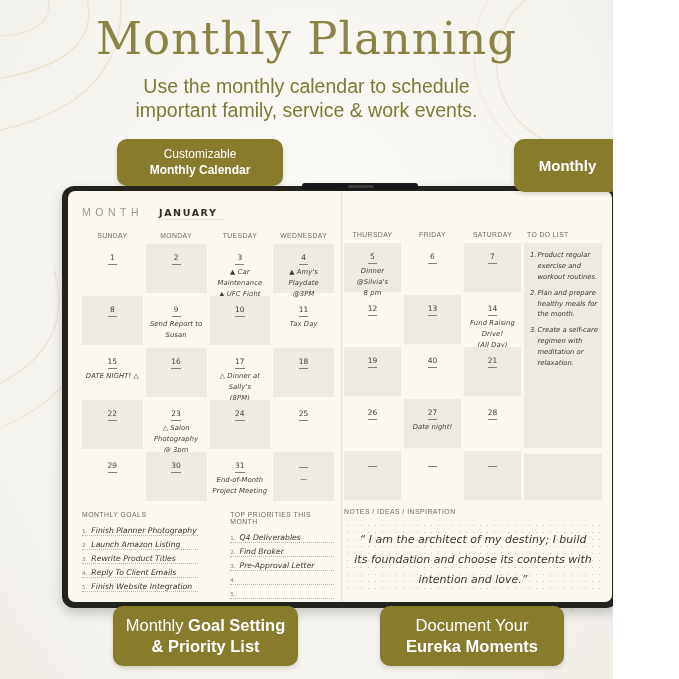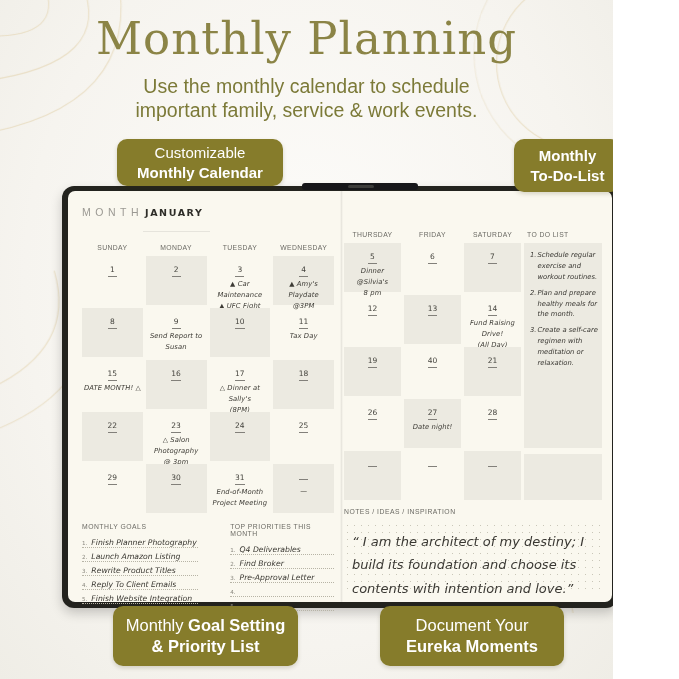--- a/index.html
+++ b/index.html
@@ -20,41 +20,41 @@
     font-size:19.5px;color:#7C7A38;line-height:1.25;font-weight:400;
   }
   
   .badge{
     position:absolute;z-index:3;background:#867C2B;color:#fff;border-radius:10px;
     display:flex;flex-direction:column;justify-content:center;text-align:center;
     line-height:1.28;box-shadow:0 2px 4px rgba(60,55,10,0.18);
   }
   .badge .r{font-weight:400;}
   .badge .b{font-weight:700;}
-  .badge-tl{left:117px;top:139px;width:166px;height:47px;font-size:15px;}
+  .badge-tl{left:117px;top:139px;width:166px;height:47px;font-size:12px;}
   .badge-tr{left:514px;top:139px;width:107px;height:53px;font-size:15px;}
   .badge-bl{left:113px;top:606px;width:185px;height:60px;font-size:16.5px;}
   .badge-br{left:380px;top:606px;width:184px;height:60px;font-size:16.5px;}
   
   .planner{
     position:absolute;left:62px;top:186px;width:556px;height:422px;z-index:2;
     background:#23231E;border-radius:12px;box-shadow:0 5px 12px rgba(0,0,0,0.2);
   }
   .pen{position:absolute;left:240px;top:-3px;width:116px;height:7px;background:#17171a;border-radius:3px;}
   .pen:after{content:"";position:absolute;left:46px;top:2px;width:26px;height:3px;background:#3c3c3a;border-radius:2px;}
   .pages{position:absolute;left:6px;top:5px;right:6px;bottom:6px;background:#FAF8EF;border-radius:7px;}
   .spine{position:absolute;left:50%;top:0;bottom:0;width:3px;
     background:linear-gradient(to right, rgba(0,0,0,0.00), rgba(0,0,0,0.07), rgba(0,0,0,0.00));}
   .page-left{position:absolute;left:14px;top:10px;width:252px;height:396px;}
   .page-right{position:absolute;right:10px;top:10px;width:258px;height:396px;}
   
   .month-row{margin-top:5px;display:flex;align-items:baseline;text-align:right;}
   .month-label{font-size:10.5px;letter-spacing:4.5px;color:#9B9993;}
-  .month-value{font-size:9.5px;font-weight:700;letter-spacing:1.6px;color:#2E2D28;
-    font-family:"DejaVu Sans",sans-serif;border-bottom:1px solid rgba(0,0,0,0.08);padding:0 6px 13px 2px;}
+  .month-value{margin-left:14px;font-size:9.5px;font-weight:700;letter-spacing:1.6px;color:#2E2D28;
+    font-family:"DejaVu Sans",sans-serif;border-bottom:1px solid rgba(0,0,0,0.08);padding:0 6px 1px 2px;}
   
   .day-headers{display:grid;grid-template-columns:repeat(4,1fr);gap:3px;margin-top:12px;
     font-size:6.8px;color:#6B6A64;text-align:center;letter-spacing:0.4px;}
   .day-headers-r{display:grid;grid-template-columns:57px 57px 57px 1fr;gap:3px;margin-top:30px;
     font-size:6.8px;color:#6B6A64;text-align:center;letter-spacing:0.4px;}
   .day-headers-r .todo-h{text-align:left;padding-left:3px;}
   
   .cal-grid{display:grid;grid-template-columns:repeat(4,1fr);grid-auto-rows:49px;gap:3px;margin-top:5px;}
   .right-grid{display:grid;grid-template-columns:57px 57px 57px 1fr;grid-auto-rows:49px;gap:3px;margin-top:5px;}
   .cell{position:relative;text-align:center;padding-top:2px;}
@@ -74,21 +74,21 @@
   .goals-col{flex:1.12;}
   .prio-col{flex:1;}
   .sec-header{font-size:6.8px;letter-spacing:0.5px;color:#6B6A64;margin-bottom:4px;}
   .g-item{display:flex;align-items:flex-end;gap:4px;border-bottom:1px dotted #B7B4A6;height:13px;
     font-size:7.7px;font-style:italic;color:#37352F;font-family:"DejaVu Sans",sans-serif;}
   .g-num{font-size:5.6px;color:#8A887F;font-style:normal;padding-bottom:1px;}
   
   .notes{margin-top:8px;}
   .notes-dots{margin-top:7px;height:64px;padding-top:8px;
     background-image:radial-gradient(#C9C6B8 0.7px, transparent 0.8px);background-size:7px 7px;}
-  .quote{text-align:left;font-size:13px;font-style:italic;color:#3A3833;line-height:1.8;
+  .quote{text-align:center;font-size:11px;font-style:italic;color:#3A3833;line-height:1.8;
     padding:0 8px;font-family:"DejaVu Sans",sans-serif;}
 </style>
 </head>
 <body>
 
 <div class="stage">
 
   <svg class="decor" viewBox="0 0 679 679">
     <g fill="none" stroke="#E8DCC0" stroke-width="1.2" opacity="0.85">
       <path d="M -20 90 Q 130 70 90 -20"></path>
@@ -110,21 +110,20 @@
     <div>Use the monthly calendar to schedule</div>
     <div>important family, service &amp; work events.</div>
   </div>
 
   <div class="badge badge-tl">
     <div class="r">Customizable</div>
     <div class="b">Monthly Calendar</div>
   </div>
   <div class="badge badge-tr">
     <div class="b">Monthly</div>
-    <div class="b">To-Do-List</div>
   </div>
 
   <div class="planner">
     <div class="pen"></div>
     <div class="pages">
       <div class="spine"></div>
 
       <div class="page-left">
         <div class="month-row">
           <span class="month-label">MONTH</span>
@@ -141,21 +140,21 @@
           <div class="cell shaded"><span class="num">2</span><div class="entry"></div></div>
           <div class="cell"><span class="num">3</span><div class="entry">▲ Car Maintenance
 ▲ UFC Fight @8PM</div></div>
           <div class="cell shaded"><span class="num">4</span><div class="entry">▲ Amy's Playdate
 @3PM</div></div>
           <div class="cell shaded"><span class="num">8</span><div class="entry"></div></div>
           <div class="cell"><span class="num">9</span><div class="entry">Send Report to
 Susan</div></div>
           <div class="cell shaded"><span class="num">10</span><div class="entry"></div></div>
           <div class="cell"><span class="num">11</span><div class="entry">Tax Day</div></div>
-          <div class="cell"><span class="num">15</span><div class="entry">DATE MONTH! △</div></div>
+          <div class="cell"><span class="num">15</span><div class="entry">DATE NIGHT! △</div></div>
           <div class="cell shaded"><span class="num">16</span><div class="entry"></div></div>
           <div class="cell"><span class="num">17</span><div class="entry">△ Dinner at Sally's
 (8PM)</div></div>
           <div class="cell shaded"><span class="num">18</span><div class="entry"></div></div>
           <div class="cell shaded"><span class="num">22</span><div class="entry"></div></div>
           <div class="cell"><span class="num">23</span><div class="entry">△ Salon Photography
 @ 3pm</div></div>
           <div class="cell shaded"><span class="num">24</span><div class="entry"></div></div>
           <div class="cell"><span class="num">25</span><div class="entry"></div></div>
           <div class="cell"><span class="num">29</span><div class="entry"></div></div>
@@ -219,21 +218,21 @@
           <span>THURSDAY</span>
           <span>FRIDAY</span>
           <span>SATURDAY</span>
           <span class="todo-h">TO DO LIST</span>
         </div>
         <div class="right-grid">
           <div class="todo-col">
             <div class="todo-main">
               <div class="todo-item">
                   <span>1.</span>
-                  <span>Schedule regular exercise and workout routines.</span>
+                  <span>Product regular exercise and workout routines.</span>
                 </div>
               <div class="todo-item">
                   <span>2.</span>
                   <span>Plan and prepare healthy meals for the month.</span>
                 </div>
               <div class="todo-item">
                   <span>3.</span>
                   <span>Create a self-care regimen with meditation or relaxation.</span>
                 </div>
             </div>

